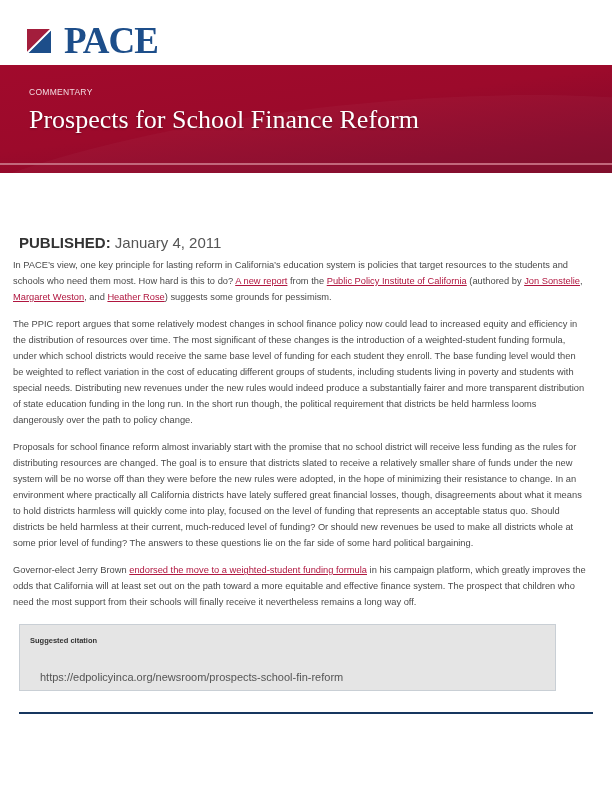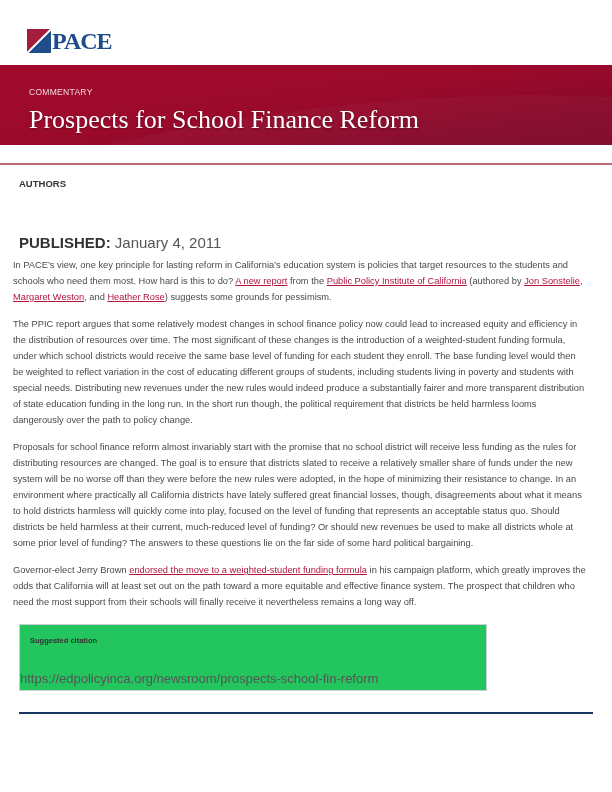--- a/index.html
+++ b/index.html
@@ -24,32 +24,32 @@
       align-items: center;
     }
     .logo-mark {
       width: 24px;
       height: 24px;
       display: block;
     }
     .logo-text {
       font-family: "Liberation Serif", serif;
       font-weight: bold;
-      font-size: 24px;
+      font-size: 37px;
       color: #1d4e8a;
       letter-spacing: -1px;
-      margin-left: 1px;
+      margin-left: 13px;
       line-height: 26px;
     }
     .banner {
       position: absolute;
       left: 0;
       top: 65px;
       width: 612px;
-      height: 80px;
+      height: 108px;
       background: linear-gradient(172deg, #a10a2c 0%, #9c0a2b 45%, #86082a 80%, #7c0826 100%);
       overflow: hidden;
     }
     .banner::before {
       content: "";
       position: absolute;
       left: -100px;
       top: 40px;
       width: 900px;
       height: 200px;
@@ -126,23 +126,23 @@
       margin: 0 0 11px 0;
     }
     .article a {
       color: #b0163f;
       text-decoration: underline;
     }
     .citation {
       position: absolute;
       left: 19px;
       top: 624px;
-      width: 468px;
+      width: 537px;
       height: 67px;
-      background: #22c55e;
+      background: #e5e5e5;
       border: 1px solid #c9cfd5;
       box-sizing: border-box;
     }
     .citation-title {
       position: absolute;
       left: 10px;
       top: 11px;
       font-size: 7.5px;
       font-weight: bold;
       color: #333;
@@ -153,23 +153,23 @@
       top: 30px;
       font-size: 7.5px;
       color: #555;
       white-space: nowrap;
     }
     .citation-text em {
       font-style: italic;
     }
     .citation-url {
       position: absolute;
-      left: 0;
+      left: 20px;
       top: 46px;
-      font-size: 13px;
+      font-size: 11px;
       color: #555;
     }
     .divider {
       position: absolute;
       left: 19px;
       top: 712px;
       width: 574px;
       height: 2px;
       background: #17365f;
     }
@@ -186,21 +186,20 @@
   <span class="logo-text">PACE</span>
 </div>
 
 <div class="banner">
   <div class="banner-eyebrow">COMMENTARY</div>
   <div class="banner-title">Prospects for School Finance Reform</div>
 </div>
 <div class="banner-bottom"></div>
 
 <div class="meta">
-  <div class="label">AUTHORS</div>
 </div>
 
 <div class="published">
   <span class="label">PUBLISHED:</span>
   <span>January 4, 2011</span>
 </div>
 
 <div class="article">
   <p><span>In PACE’s view, one key principle for lasting reform in California’s education system is policies that target resources to the students and schools who need them most. How hard is this to do? </span><a href="#">A new report</a><span> from the </span><a href="#">Public Policy Institute of California</a><span> (authored by </span><a href="#">Jon Sonstelie</a><span>, </span><a href="#">Margaret Weston</a><span>, and </span><a href="#">Heather Rose</a><span>) suggests some grounds for pessimism.</span></p>
   <p>The PPIC report argues that some relatively modest changes in school finance policy now could lead to increased equity and efficiency in the distribution of resources over time. The most significant of these changes is the introduction of a weighted-student funding formula, under which school districts would receive the same base level of funding for each student they enroll. The base funding level would then be weighted to reflect variation in the cost of educating different groups of students, including students living in poverty and students with special needs. Distributing new revenues under the new rules would indeed produce a substantially fairer and more transparent distribution of state education funding in the long run. In the short run though, the political requirement that districts be held harmless looms dangerously over the path to policy change.</p>

